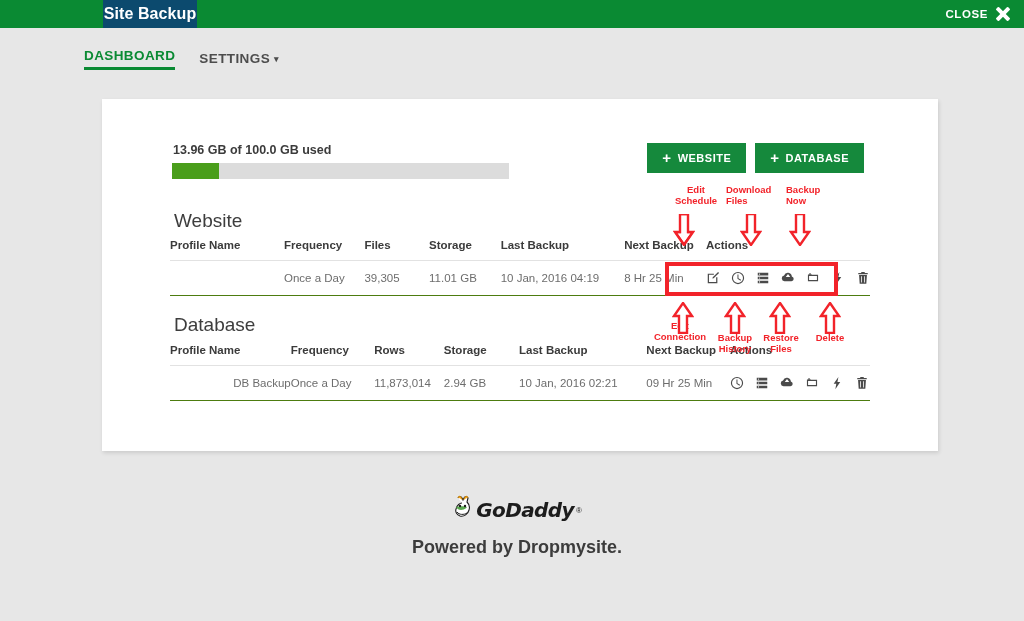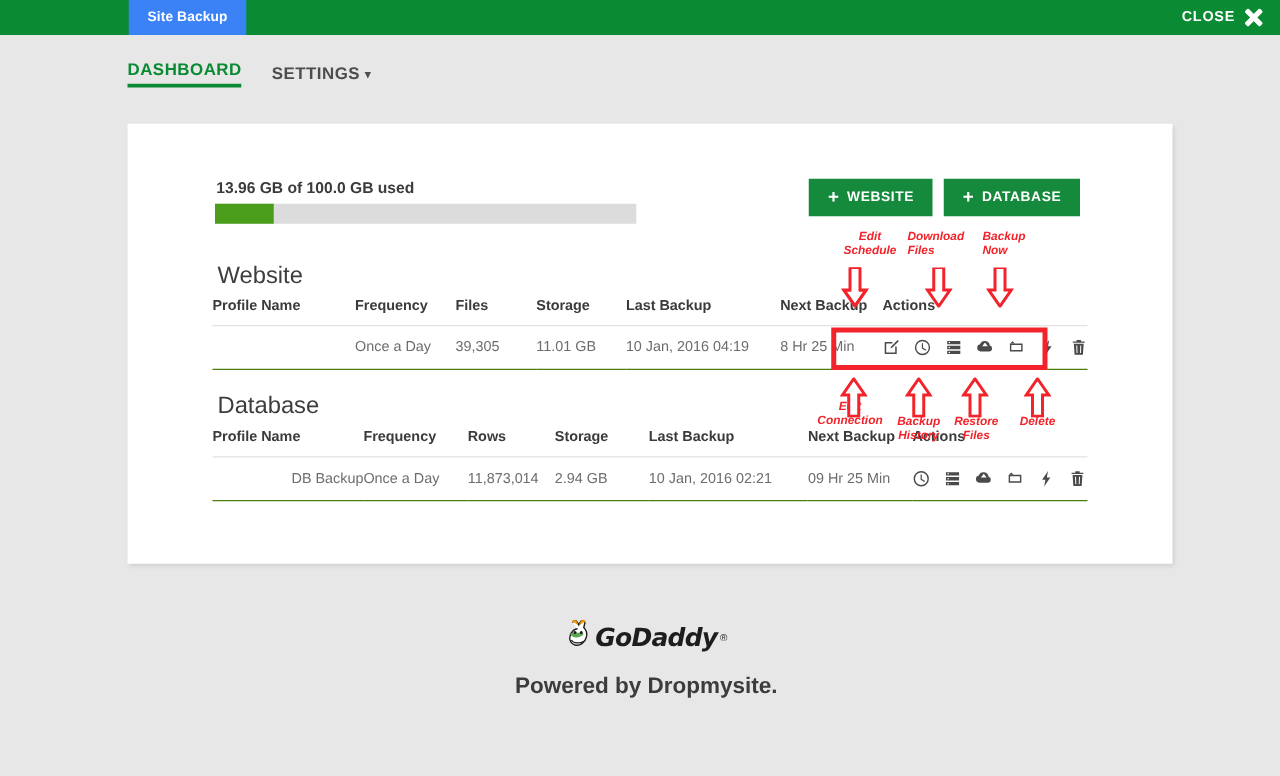--- a/index.html
+++ b/index.html
@@ -23,23 +23,23 @@
     left: 0; top: 0;
     width: 1024px;
     height: 28px;
     background: #0a8a33;
   }
   .app-tab {
     position: absolute;
     left: 103px; top: 0;
     width: 94px;
     height: 28px;
-    background: #3b82f6;
+    background: #0c4a6e;
     color: #ffffff;
-    font-size: 11px;
+    font-size: 16px;
     font-weight: bold;
     display: flex;
     align-items: center;
     justify-content: center;
     letter-spacing: .1px;
   }
   .close-wrap {
     position: absolute;
     right: 14px; top: 0;
     height: 28px;
@@ -65,21 +65,21 @@
     width: 17px; height: 4px;
     background: #ffffff;
     border-radius: 1px;
   }
   .close-x::before { transform: translate(-50%,-50%) rotate(45deg); }
   .close-x::after  { transform: translate(-50%,-50%) rotate(-45deg); }
 
   
   .nav {
     position: absolute;
-    left: 102px; top: 48px;
+    left: 84px; top: 48px;
     display: flex;
     align-items: flex-end;
     gap: 24px;
   }
   .nav-item {
     font-size: 13.5px;
     font-weight: bold;
     color: #4d4d4d;
     letter-spacing: .4px;
     padding-bottom: 4px;
@@ -216,21 +216,20 @@
   .ico svg { display: block; width: 14px; height: 14px; fill: #4a4a4a; }
 
   
   .anno {
     position: absolute;
     color: #f2232a;
     font-weight: bold;
     font-size: 9.5px;
     line-height: 11px;
     text-align: center;
-    font-style: italic;
   }
   .arrow {
     position: absolute;
     width: 22px;
     height: 30px;
   }
   .arrow svg { display: block; }
   .redbox {
     position: absolute;
     border: 4px solid #f2232a;

